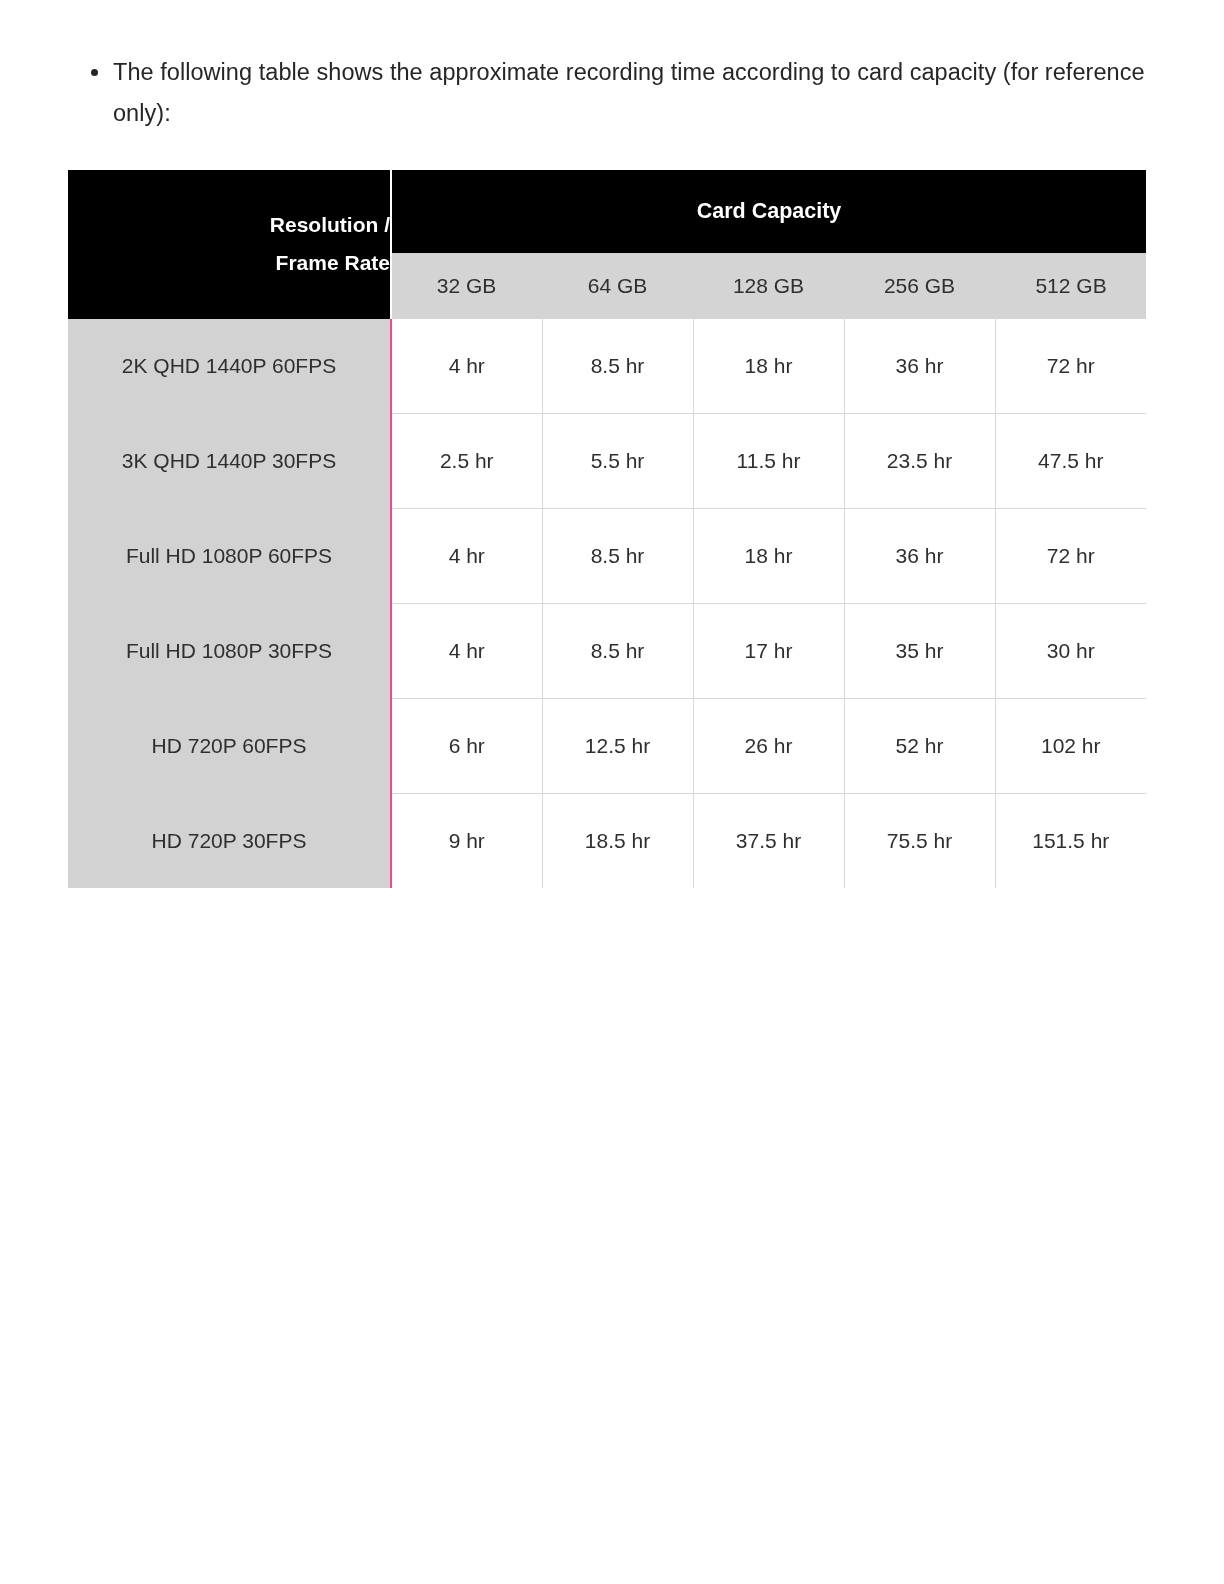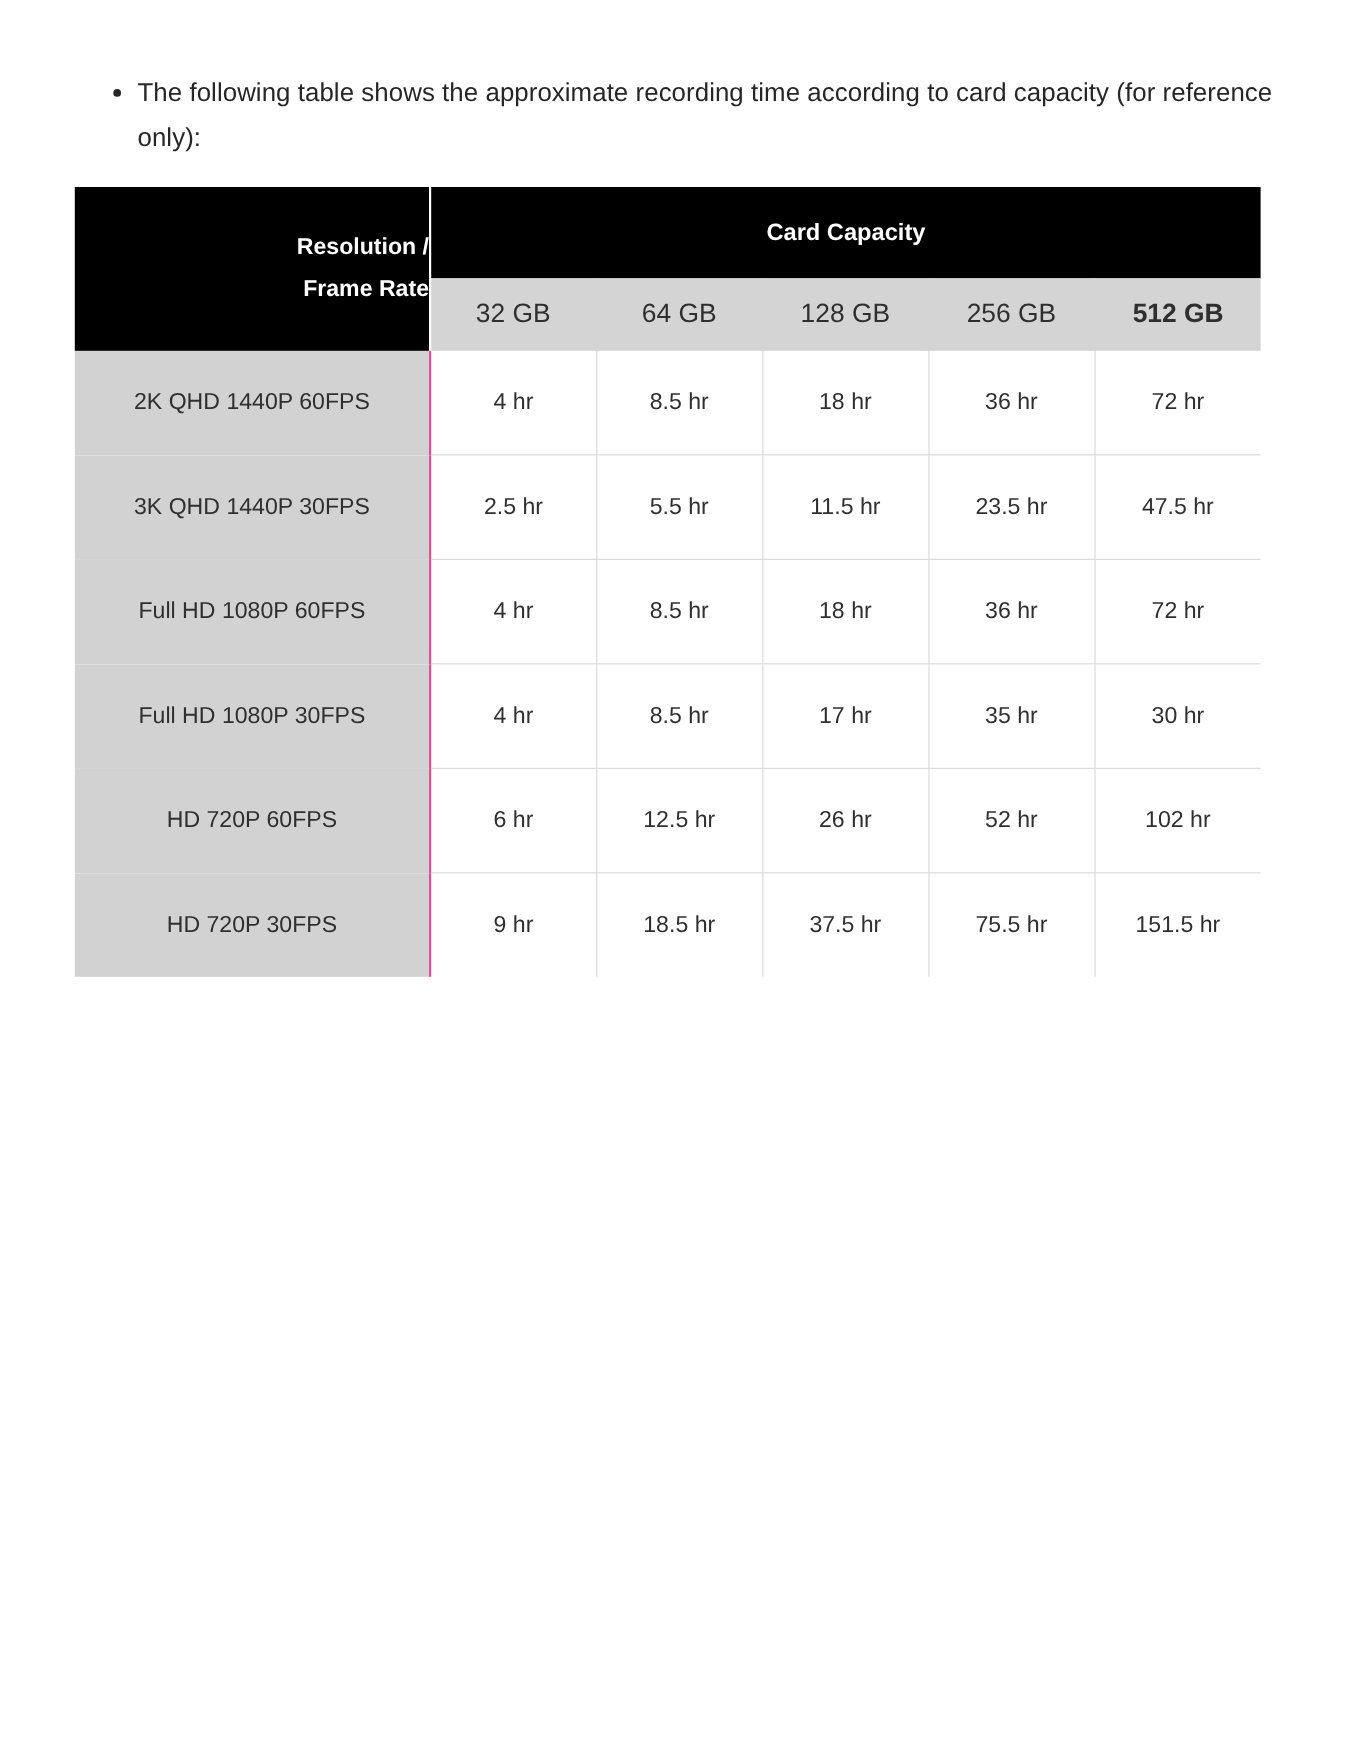--- a/index.html
+++ b/index.html
@@ -16,21 +16,21 @@
     position: relative;
     overflow: hidden;
   }
 
   
   .intro-list {
     position: absolute;
     left: 68px;
     top: 52px;
     width: 1080px;
-    margin: 12px;
+    margin: 0;
     padding: 0;
     list-style: none;
   }
   .intro-item {
     position: relative;
     padding-left: 45px;
     font-size: 23.5px;
     line-height: 41px;
     color: #262626;
     letter-spacing: 0.05px;
@@ -90,28 +90,28 @@
     font-size: 21.5px;
     text-align: center;
     vertical-align: middle;
     height: 59px;
   }
 
   
   .gb-head {
     background: #d4d4d4;
     color: #2f2f2f;
-    font-size: 24px;
+    font-size: 21px;
     font-weight: normal;
     text-align: center;
     vertical-align: middle;
     height: 42px;
     border-right: 2px solid #d4d4d4;
   }
-  .gb-head:last-child { border-right: none; font-weight: bold; }
+  .gb-head:last-child { border-right: none; }
 
   
   .res-cell {
     background: #d2d2d2;
     color: #2f2f2f;
     font-size: 21px;
     text-align: center;
     vertical-align: middle;
     height: 57px;
     border-right: 2px solid #ec4899;

